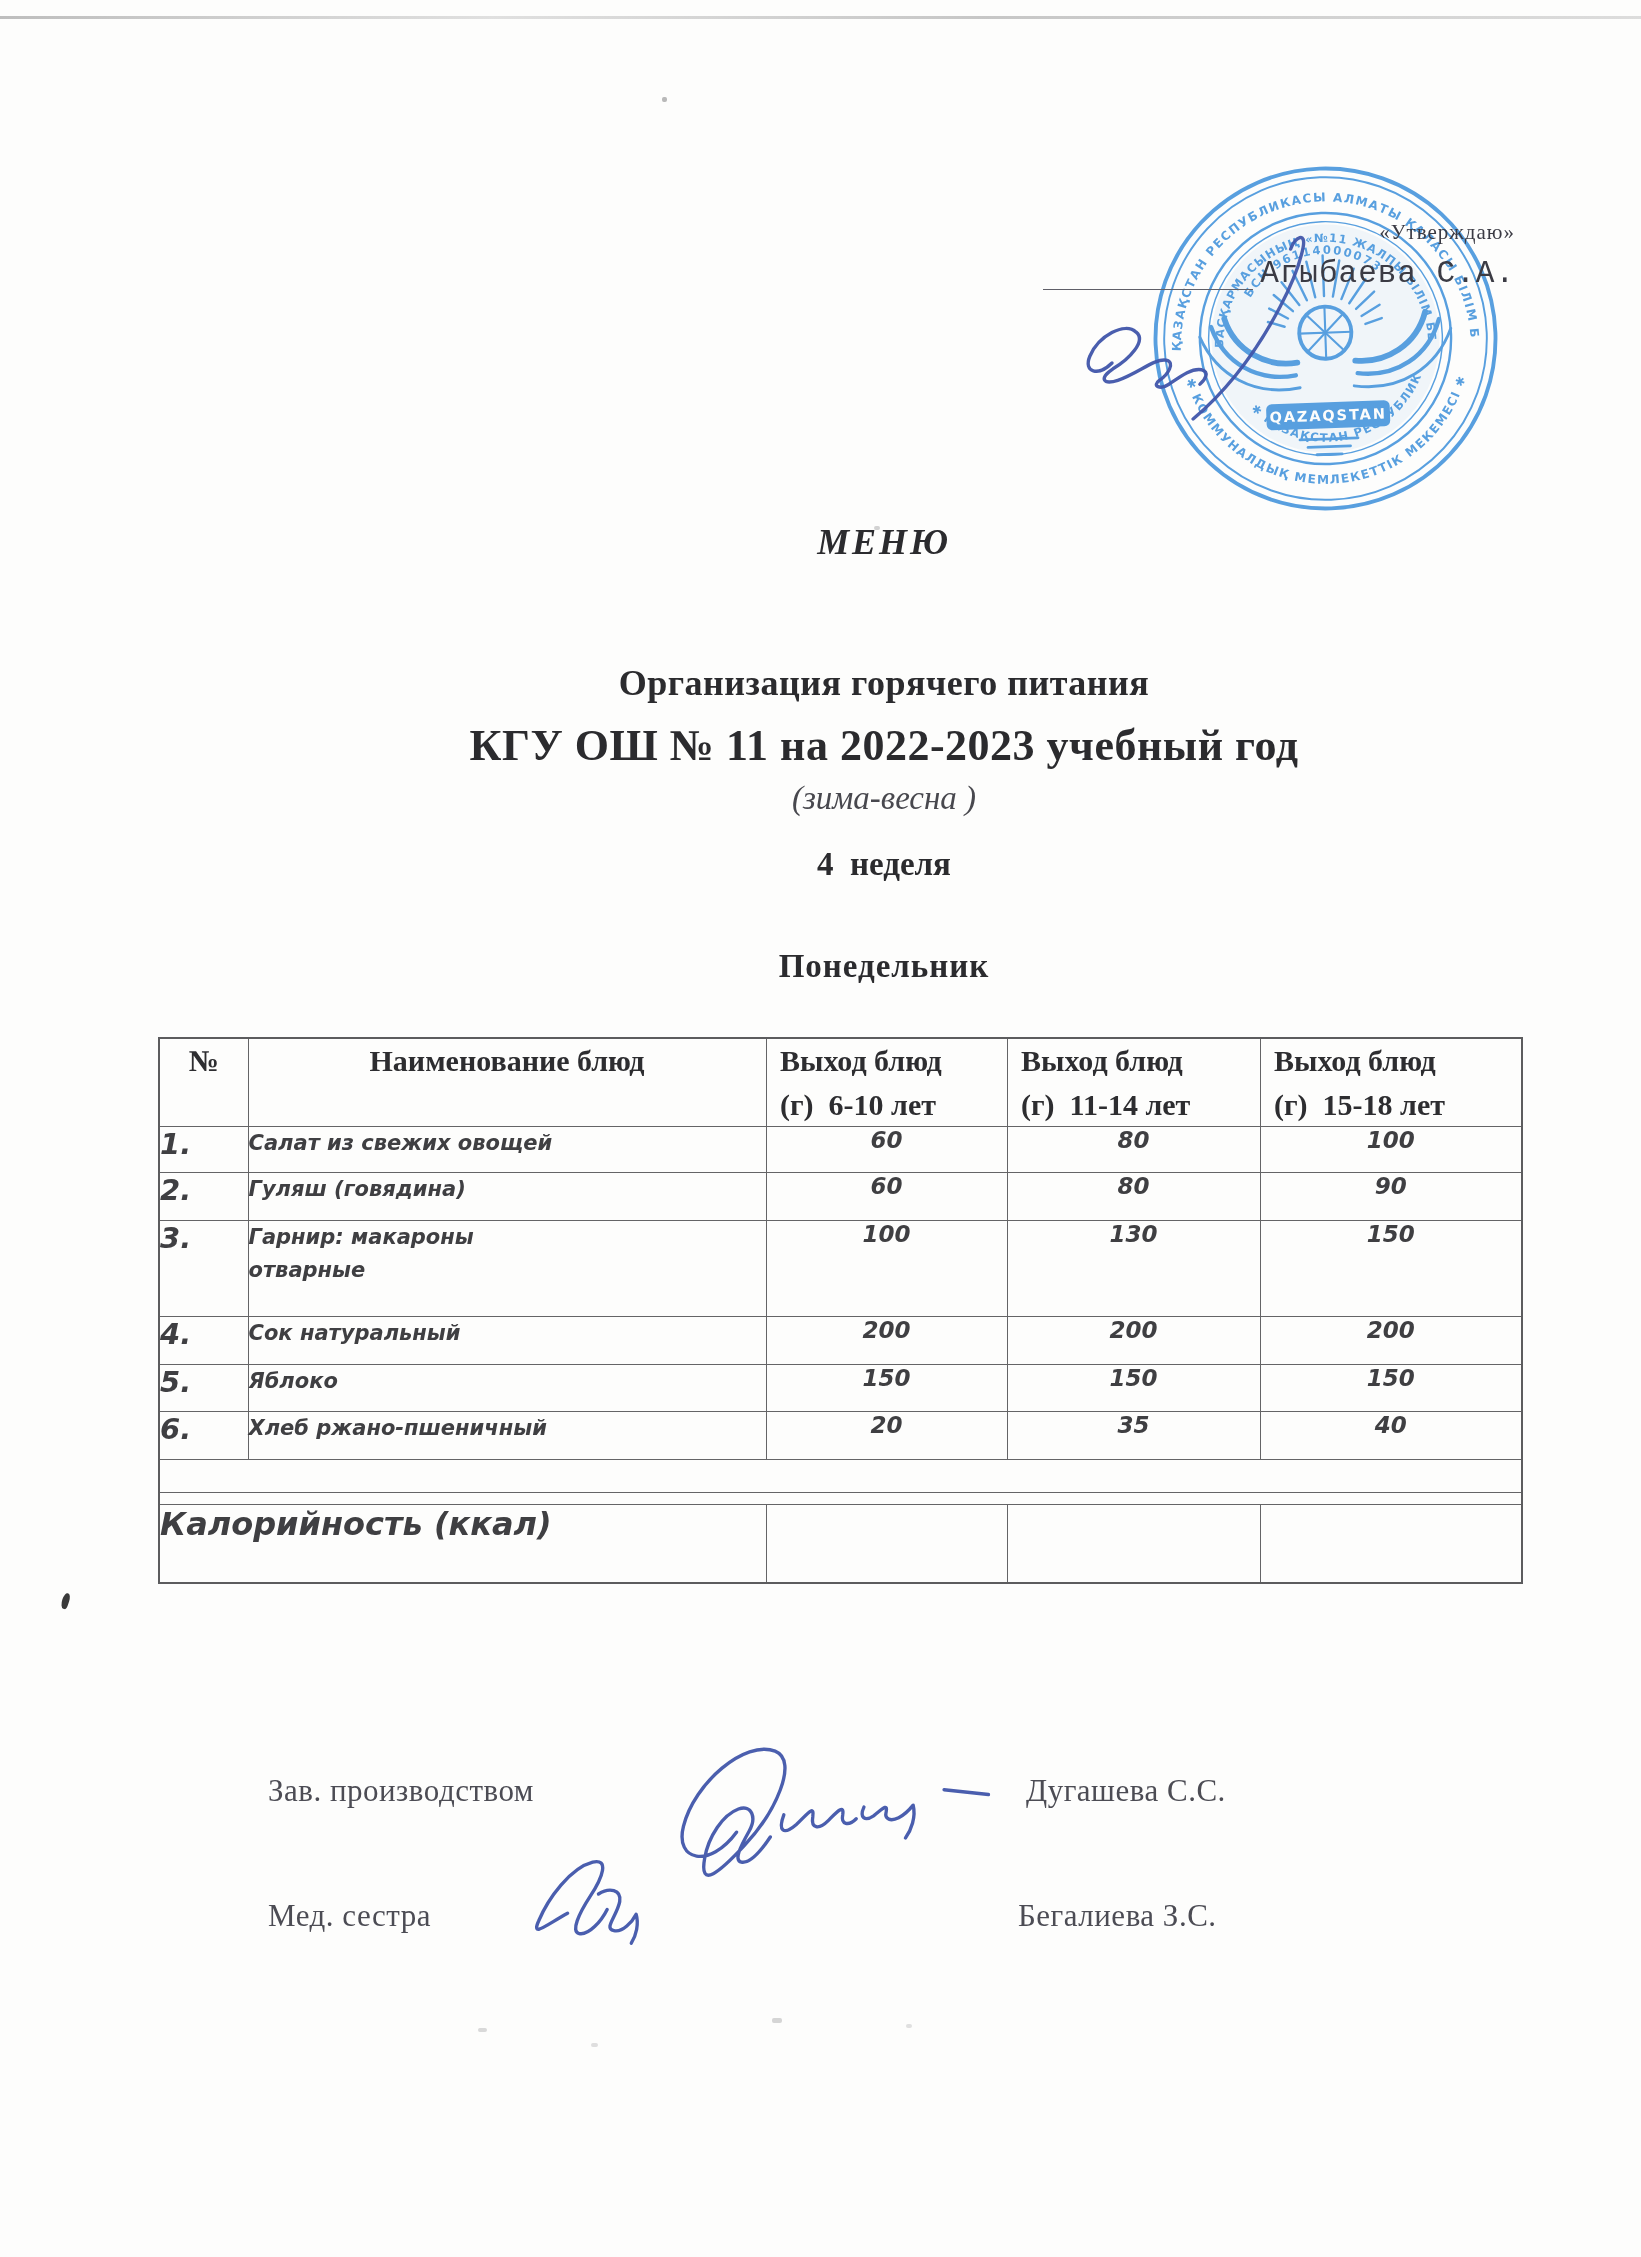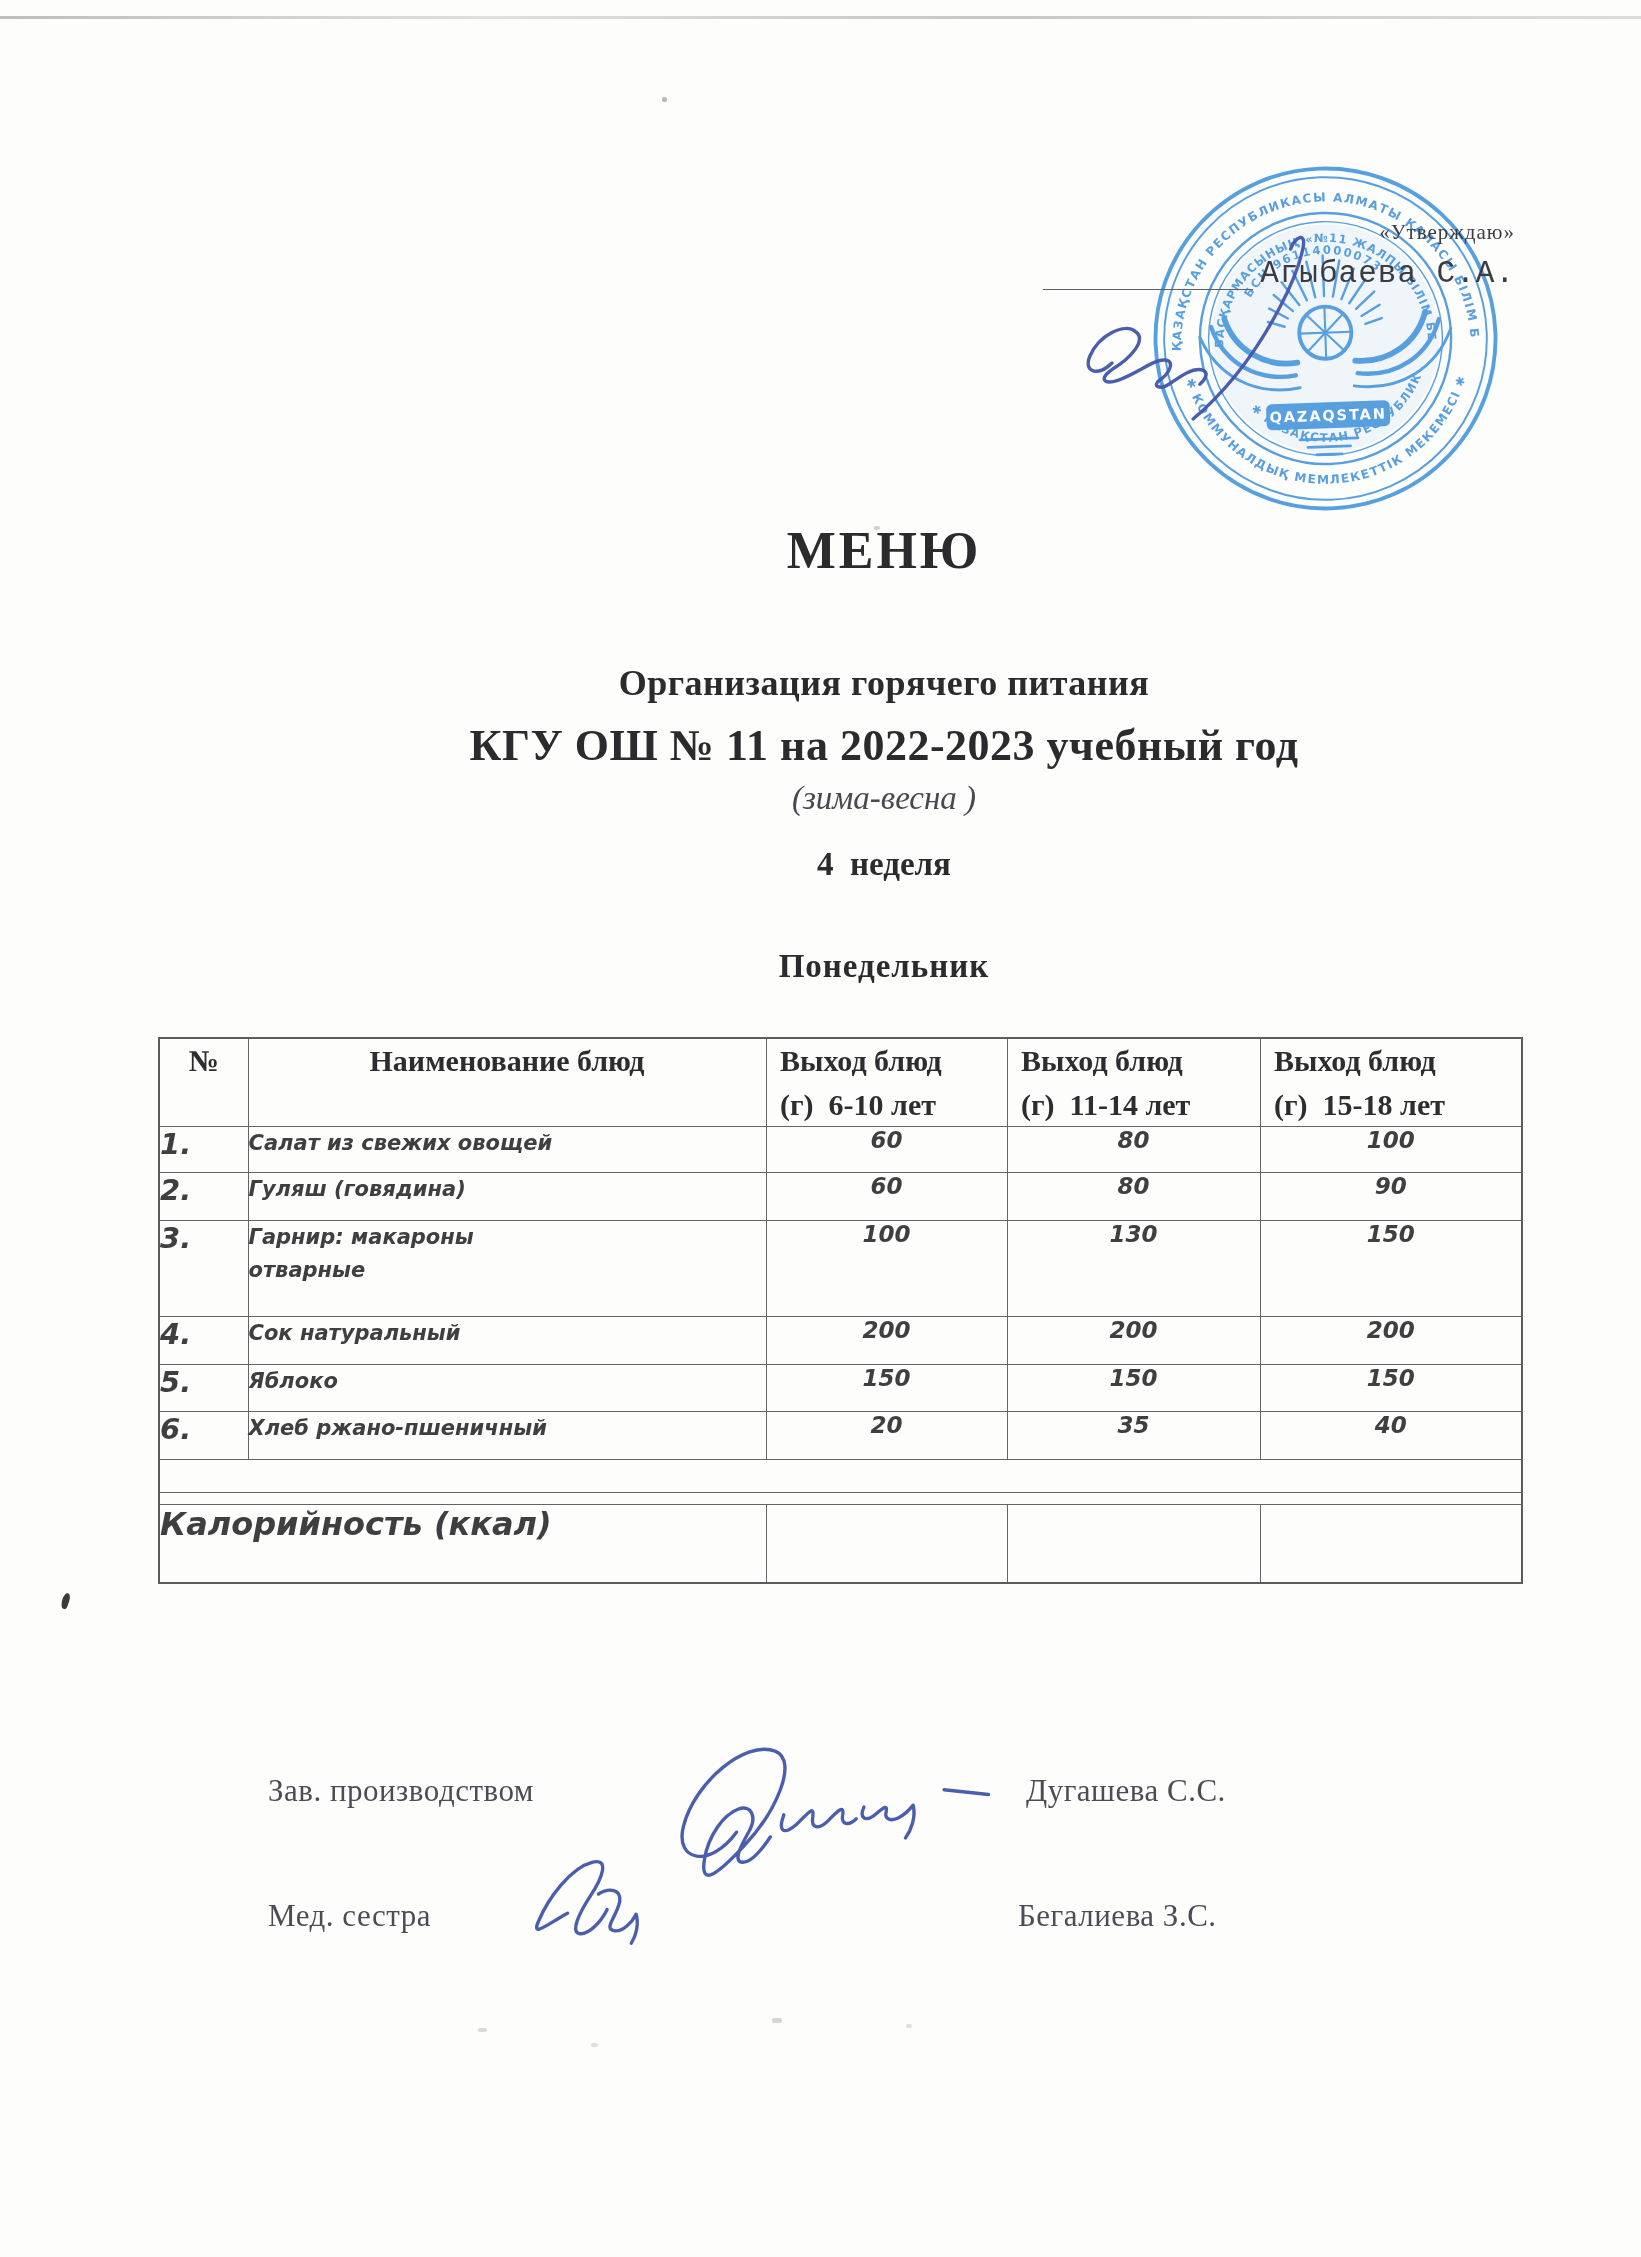--- a/index.html
+++ b/index.html
@@ -20,21 +20,21 @@
   .approval .l2{font-size:31px;margin-top:8.7px;letter-spacing:1px;word-spacing:6.8px;}
   .approval .l3{margin-top:10.6px;display:flex;align-items:flex-start;justify-content:flex-end;gap:7px;font-family:Liberation Mono, monospace;}
   .approval .sig-line{display:inline-block;width:210px;height:33px;border-bottom:1.9px solid #5f5f68;}
   .approval .l3 .name{font-size:31px;letter-spacing:1px;}
   
   .stamp{position:absolute;left:1141px;top:154px;width:369px;height:369px;opacity:.92;transform:rotate(-2deg);}
   
   .ink-overlay{position:absolute;left:0;top:0;width:1641px;height:2257px;pointer-events:none;}
   
   .headings{position:absolute;left:126px;top:0;width:1516px;text-align:center;color:#2b2b2e;}
-  .t-menu{position:absolute;left:0;width:100%;top:521px;font-size:52px;font-weight:bold;letter-spacing:2.9px;}
+  .t-menu{position:absolute;left:0;width:100%;top:521px;font-size:36px;font-weight:bold;letter-spacing:2.9px;font-style:italic;}
   .t-sub1{position:absolute;left:0;width:100%;top:662px;font-size:36px;font-weight:bold;letter-spacing:0.5px;}
   .t-sub2{position:absolute;left:0;width:100%;top:720px;font-size:44px;font-weight:bold;letter-spacing:0.5px;}
   .t-sub3{position:absolute;left:0;width:100%;top:780px;font-size:33px;font-style:italic;color:#48484e;}
   .t-week{position:absolute;left:0;width:100%;top:846px;font-size:33px;font-weight:bold;white-space:pre;}
   .t-day{position:absolute;left:0;width:100%;top:948px;font-size:33px;font-weight:bold;letter-spacing:1px;}
   
   table.menu{
     position:absolute;left:158px;top:1037px;width:1362px;
     border-collapse:collapse;table-layout:fixed;
     border:2.9px solid #5c5c5e;

